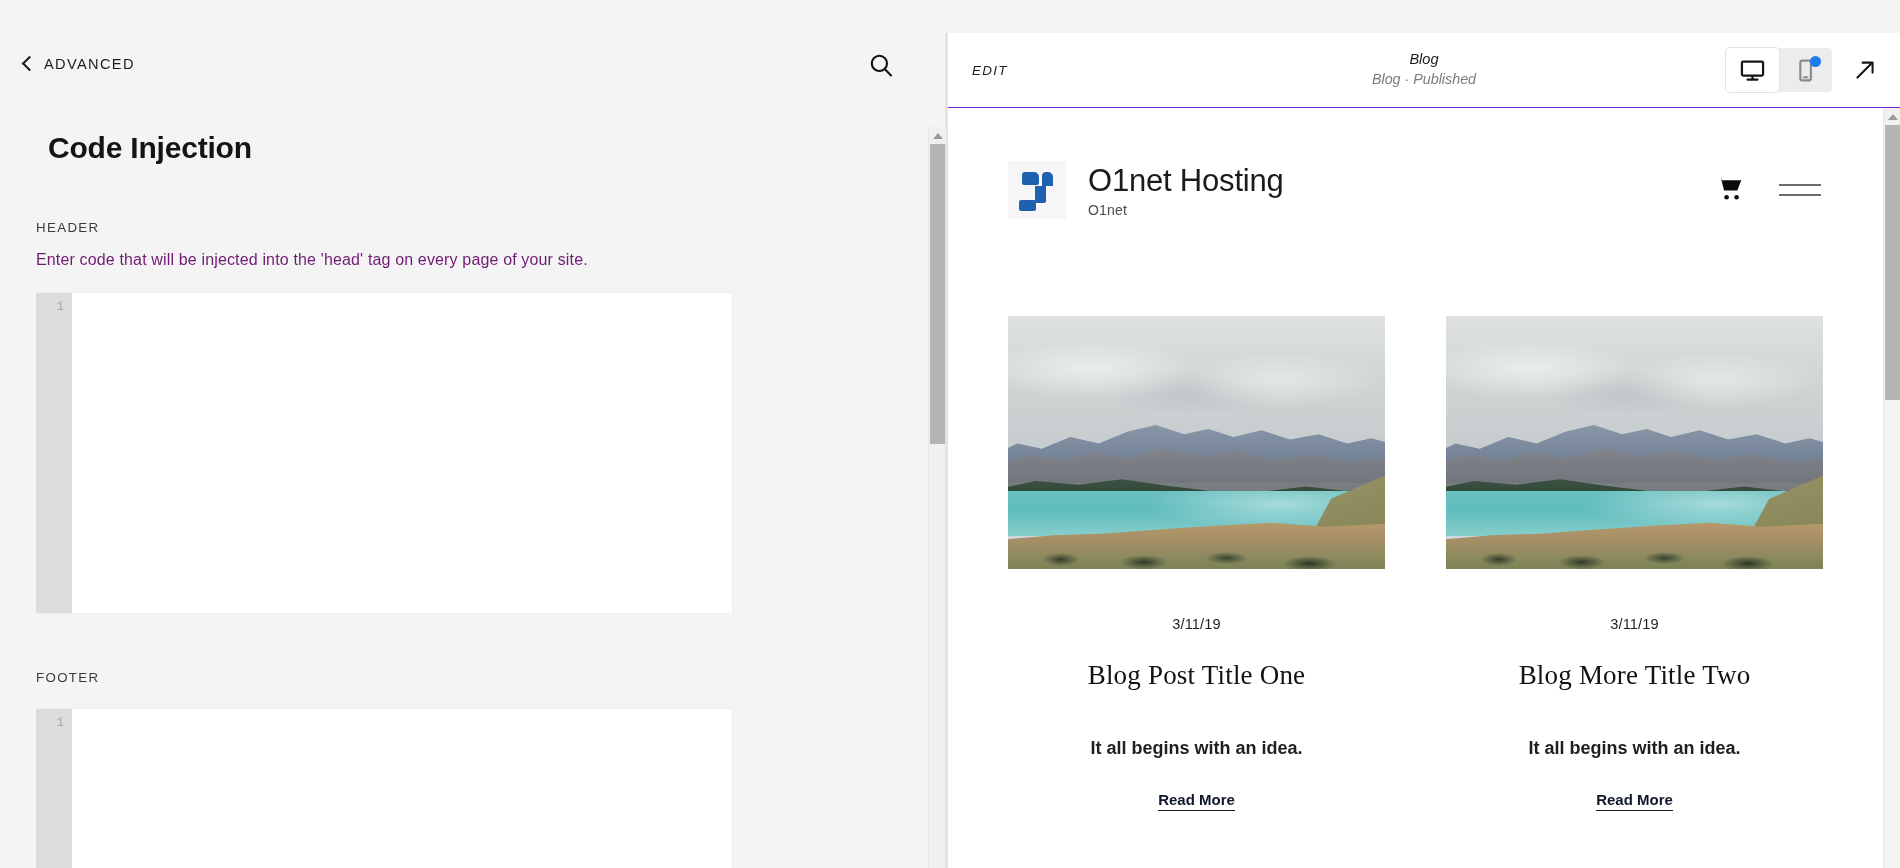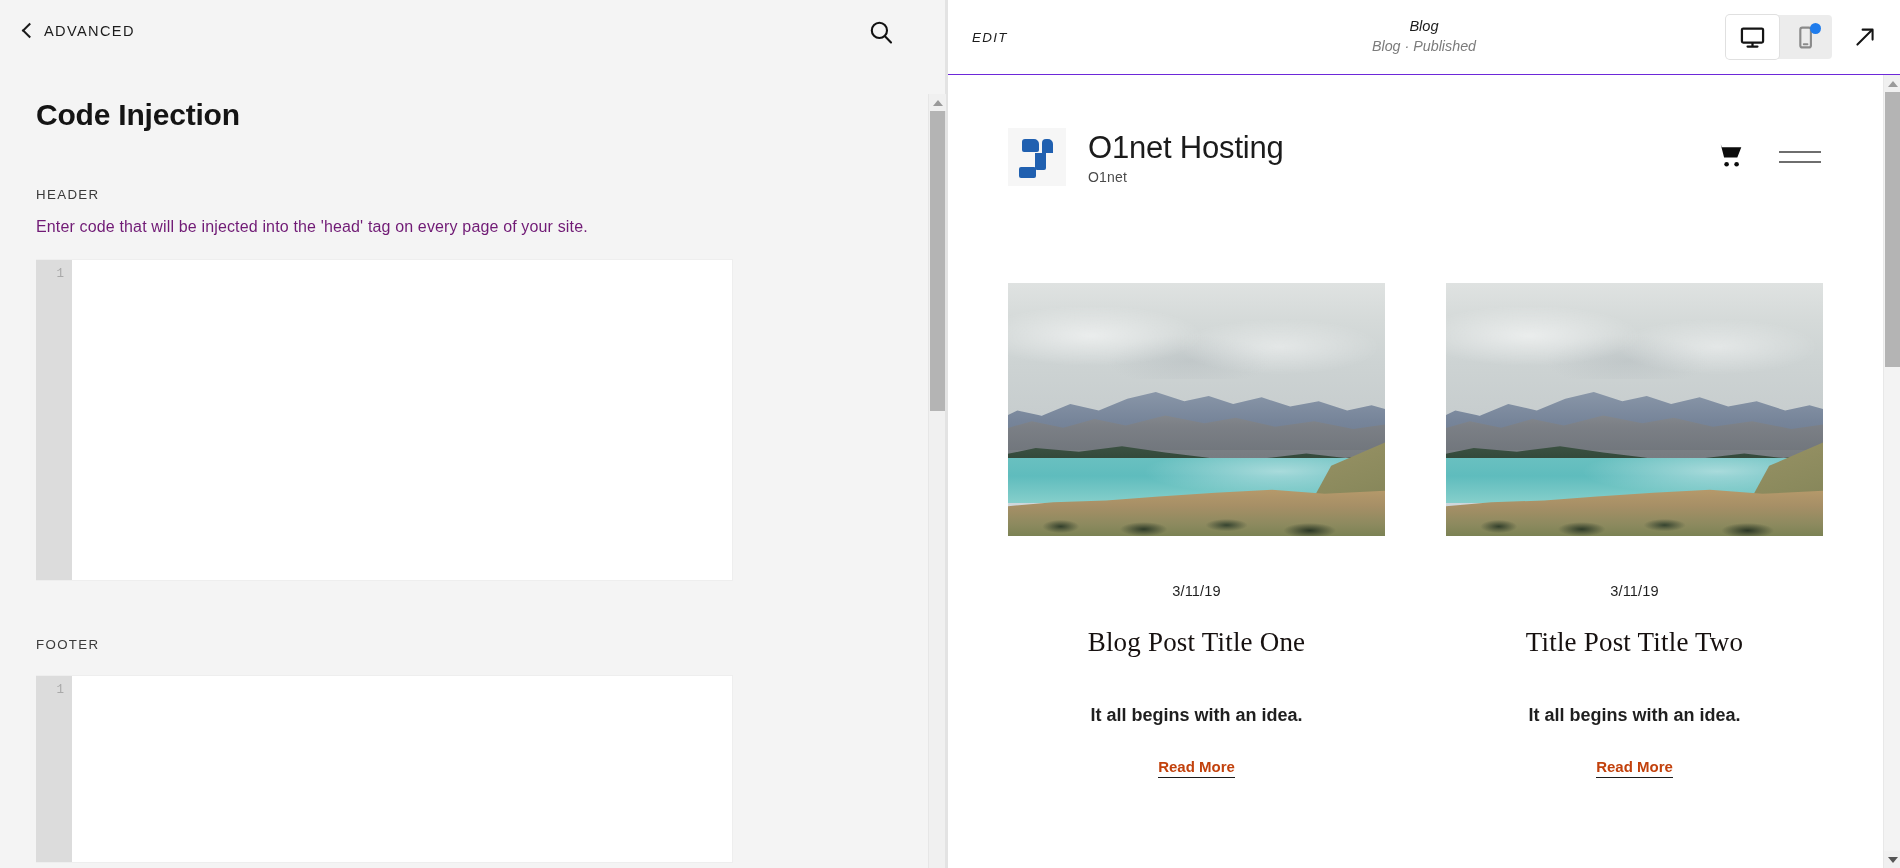--- a/index.html
+++ b/index.html
@@ -11,20 +11,21 @@
     overflow: hidden;
     font-family: "Liberation Sans", sans-serif;
     background: #f4f4f4;
   }
 
   #app {
     position: relative;
     width: 1900px;
     height: 822px;
     display: flex;
+    margin-top: 33px;
   }
 
   
   #left-panel {
     position: relative;
     width: 945px;
     height: 868px;
     background: #f4f4f4;
     flex: 0 0 945px;
   }
@@ -79,21 +80,21 @@
     height: 806px;
     padding: 0 0 0 0;
     overflow: hidden;
   }
 
   .page-title {
     font-size: 30px;
     font-weight: 700;
     color: #141414;
     letter-spacing: -0.2px;
-    padding: 36px 0 0 36px;
+    padding: 36px 0 0 48px;
   }
 
   .section {
     padding: 0 0 0 36px;
   }
   .section.header-sec { margin-top: 55px; }
   .section.footer-sec { margin-top: 56px; }
 
   .section-label {
     font-size: 13.3px;
@@ -465,21 +466,21 @@
   .post-excerpt {
     text-align: center;
     font-size: 18px;
     color: #1f1f1f;
     margin-top: 47px;
     font-weight: 600;
   }
   .post-readmore-wrap { text-align: center; margin-top: 32px; }
   .post-readmore {
     font-size: 15px;
-    color: #c2410c;
+    color: #0f172a;
     font-weight: 600;
     text-decoration: none;
     border-bottom: 1.6px solid #1b1b1b;
     padding-bottom: 2px;
     cursor: pointer;
   }
 
   
   #right-scrollbar {
     position: absolute;
@@ -654,21 +655,21 @@
             <div class="post-thumb">
               <div class="ph-sky"></div>
               <div class="ph-mtn-far"></div>
               <div class="ph-mtn-mid"></div>
               <div class="ph-hills"></div>
               <div class="ph-lake"></div>
               <div class="ph-right-bank"></div>
               <div class="ph-fore"></div>
             </div>
             <div class="post-date">3/11/19</div>
-            <div class="post-title">Title Post Title Two</div>
+            <div class="post-title">Blog More Title Two</div>
             <div class="post-excerpt">It all begins with an idea.</div>
             <div class="post-readmore-wrap">
               <span class="post-readmore">Read More</span>
             </div>
           </div>
         </div>
       </div>
 
       <div id="right-scrollbar">
         <div class="sb-arrow">

